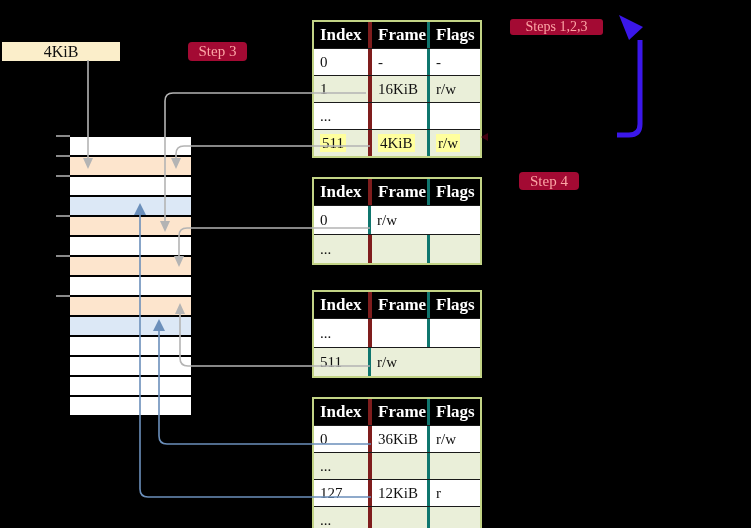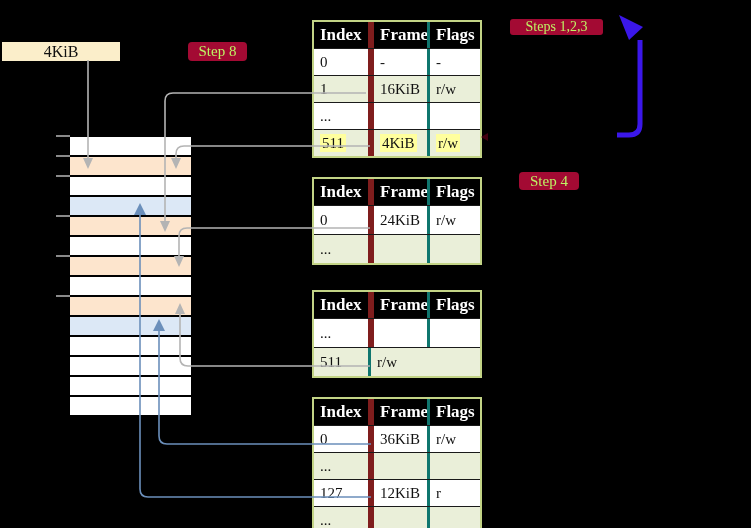--- a/index.html
+++ b/index.html
@@ -8,21 +8,21 @@
     font-family:"Liberation Serif","DejaVu Serif",serif;
   }
   
   .kib-box{
     position:absolute;left:2px;top:42px;width:118px;height:19px;
     background:#fbeeca;color:#111;font-size:16px;
     display:flex;align-items:center;justify-content:center;
   }
   
   .step-label{
-    position:absolute;color:#bef264;display:flex;align-items:center;justify-content:center;
+    position:absolute;color:#fca5a5;display:flex;align-items:center;justify-content:center;
     border-radius:4px;white-space:nowrap;
   }
   .lbl-crimson{background:#a30a33;}
   .lbl-violet{background:#4e2af0;}
   #lbl-step0{left:188px;top:42px;width:59px;height:19px;font-size:15px;}
   #lbl-steps123{left:510px;top:19px;width:93px;height:16px;font-size:14px;border-radius:3px;}
   #lbl-steps1234{left:650px;top:19px;width:100px;height:16px;font-size:14px;border-radius:3px;}
   #lbl-step4{left:519px;top:172px;width:60px;height:18px;font-size:15px;}
   
   #memory-column{position:absolute;left:70px;top:137px;width:121px;}
@@ -41,34 +41,34 @@
   #ptable-2{top:290px;}
   #ptable-3{top:397px;}
   .prow{display:flex;height:26px;line-height:26px;}
   .row-h28 .prow.body{height:28px;line-height:28px;}
   .prow.header{background:#000000;color:#fff;font-weight:bold;font-size:17px;}
   .prow.body{border-top:1px solid #1a1a1a;}
   .prow.header{border-top:none;}
   .prow.shaded{background:#eaefd9;}
   .pcell{padding-left:6px;box-sizing:border-box;overflow:hidden;white-space:nowrap;}
   .c0{width:54px;}
-  .c1{width:59px;border-left:6px solid #7f1d1d;}
+  .c1{width:59px;border-left:4px solid #7f1d1d;}
   .c2{width:53px;border-left:3px solid #0f766e;}
   .hl{background:#ffff9e;padding:1px 2px;}
   
   #overlay{position:absolute;left:0;top:0;pointer-events:none;}
 </style>
 </head>
 <body>
 
 <div id="canvas">
 
   <div class="kib-box">4KiB</div>
 
-  <div class="step-label lbl-crimson" id="lbl-step0">Step 8</div>
+  <div class="step-label lbl-crimson" id="lbl-step0">Step 3</div>
   <div class="step-label lbl-crimson" id="lbl-steps123">Steps 1,2,3</div>
   <div class="step-label lbl-crimson" id="lbl-step4">Step 4</div>
 
   <div id="memory-column">
       <div class="mem-row mem-free"></div>
       <div class="mem-row mem-peach"></div>
       <div class="mem-row mem-free"></div>
       <div class="mem-row mem-blue"></div>
       <div class="mem-row mem-peach"></div>
       <div class="mem-row mem-free"></div>
@@ -110,21 +110,20 @@
       </div>
     </div>
   <div class="ptable row-h28" id="ptable-1">
       <div class="prow header">
         <div class="pcell c0">Index</div>
         <div class="pcell c1">Frame</div>
         <div class="pcell c2">Flags</div>
       </div>
       <div class="prow body">
         <div class="pcell c0">0</div>
-        <div class="pcell c1">24KiB</div>
         <div class="pcell c2">r/w</div>
       </div>
       <div class="prow body shaded">
         <div class="pcell c0">...</div>
         <div class="pcell c1"></div>
         <div class="pcell c2"></div>
       </div>
     </div>
   <div class="ptable row-h28" id="ptable-2">
       <div class="prow header">

